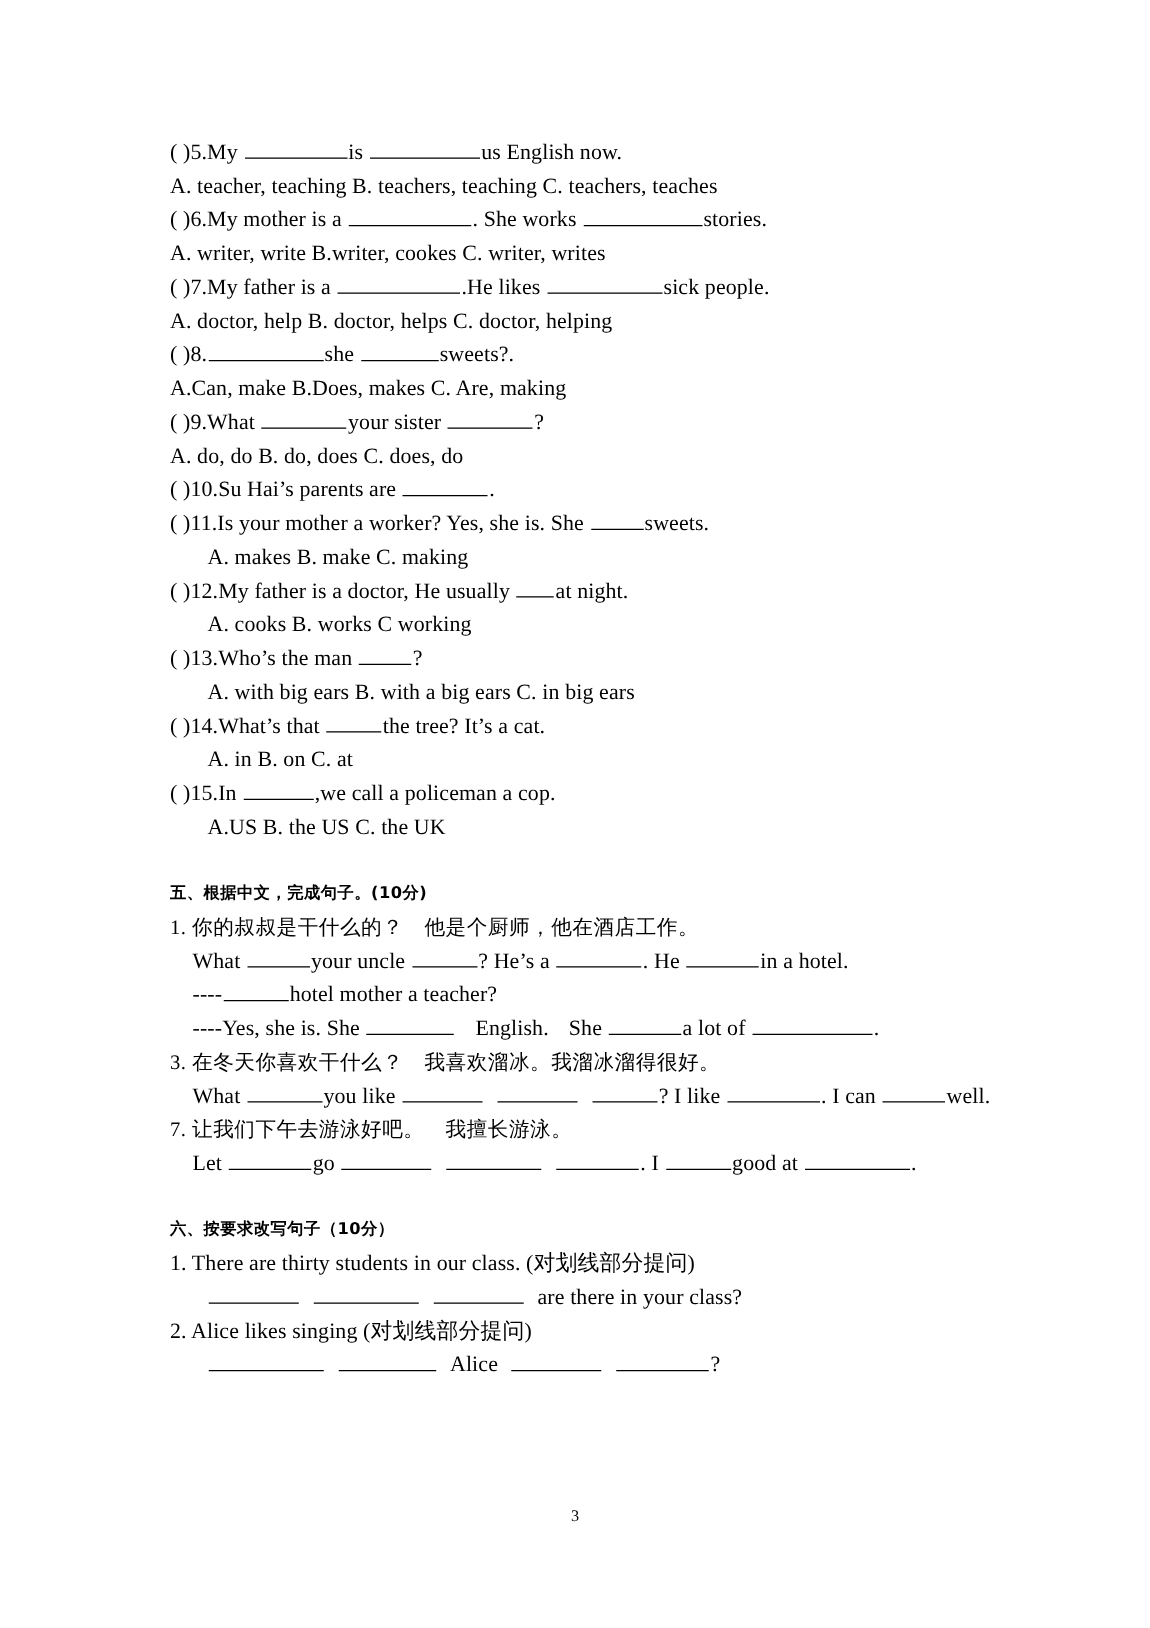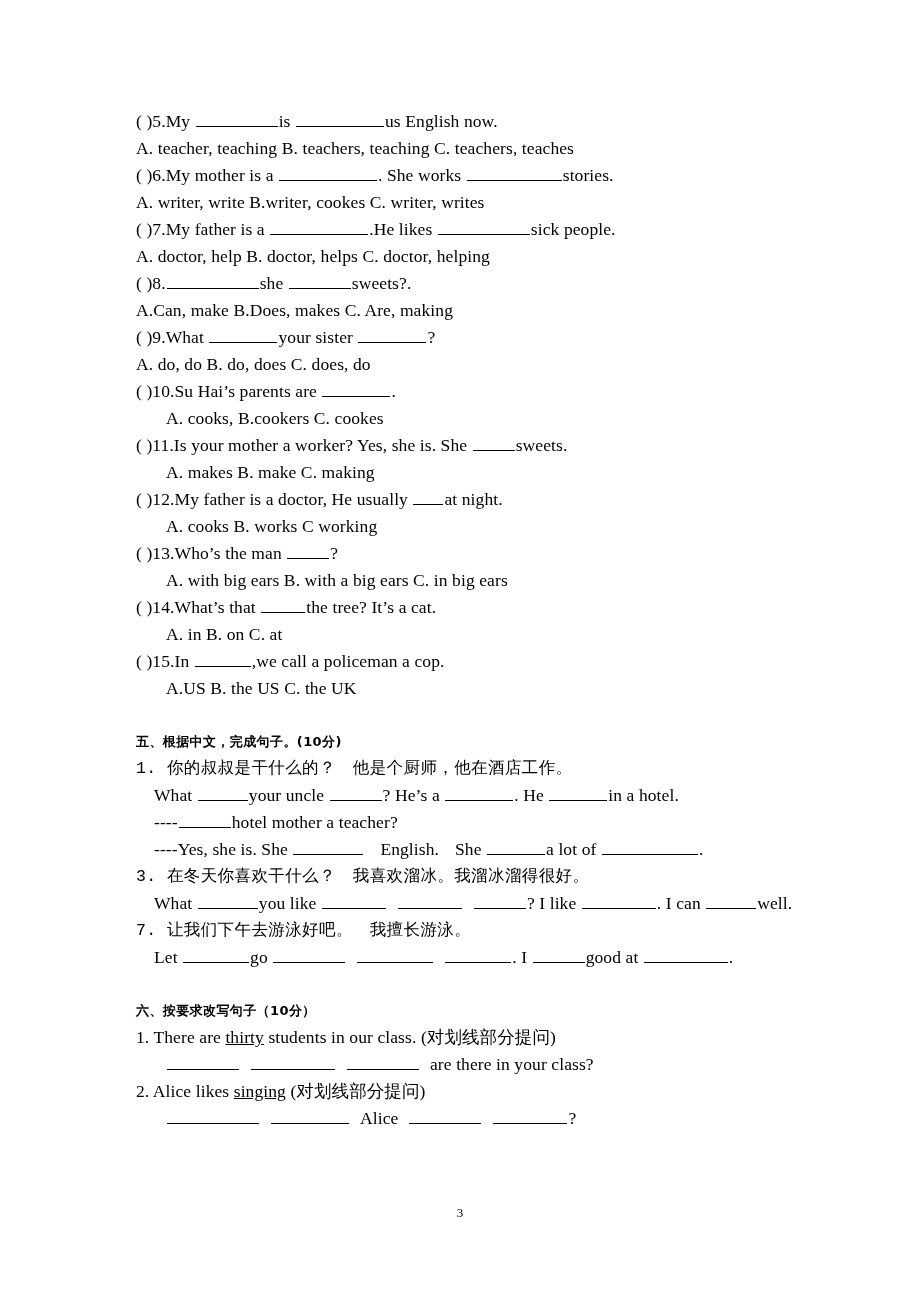--- a/index.html
+++ b/index.html
@@ -29,35 +29,35 @@
     top: 108px;
     width: 660px;
   }
   .line {
     font-size: 17.5px;
     line-height: 27px;
     white-space: nowrap;
     letter-spacing: 0.1px;
   }
   .line.cn {
-    font-family: Liberation Mono, monospace;
+    font-family: Liberation Serif, serif;
     font-size: 16.5px;
     letter-spacing: 0.4px;
   }
   .indent1 { padding-left: 18px; }
   .indent2 { padding-left: 30px; }
   .sec-gap { height: 26px; }
   .blk {
     display: inline-block;
     border-bottom: 1px solid #000;
     height: 15px;
     vertical-align: baseline;
     margin: 0 1px;
   }
-  .u { text-decoration: underline; }
+  .u { }
   .heading {
     font-family: "DejaVu Sans", "Liberation Sans", sans-serif;
     font-size: 13px;
     line-height: 27px;
     letter-spacing: 0.4px;
     white-space: nowrap;
     font-weight: bold;
   }
   .pageno {
     position: absolute;
@@ -98,21 +98,20 @@
     <div class="line">A.Can, make B.Does, makes    C. Are, making</div>
 
     <div class="line">
       <span>(      )9.</span><span>What </span><span class="blk" style="width:68px"></span><span>your sister </span><span class="blk" style="width:68px"></span><span>?</span>
     </div>
     <div class="line">A. do, do   B. do, does   C. does, do</div>
 
     <div class="line">
       <span>(      )10.</span><span>Su Hai’s parents are </span><span class="blk" style="width:68px"></span><span>.</span>
     </div>
-    <div class="line indent2">A. cooks,   B.cookers   C. cookes</div>
 
     <div class="line">
       <span>(      )11.</span><span>Is your mother a worker? Yes, she is. She </span><span class="blk" style="width:42px"></span><span>sweets.</span>
     </div>
     <div class="line indent2">A.  makes   B. make   C. making</div>
 
     <div class="line">
       <span>(      )12.</span><span>My father is a doctor, He usually </span><span class="blk" style="width:30px"></span><span>at night.</span>
     </div>
     <div class="line indent2">A.  cooks   B. works   C working</div>

